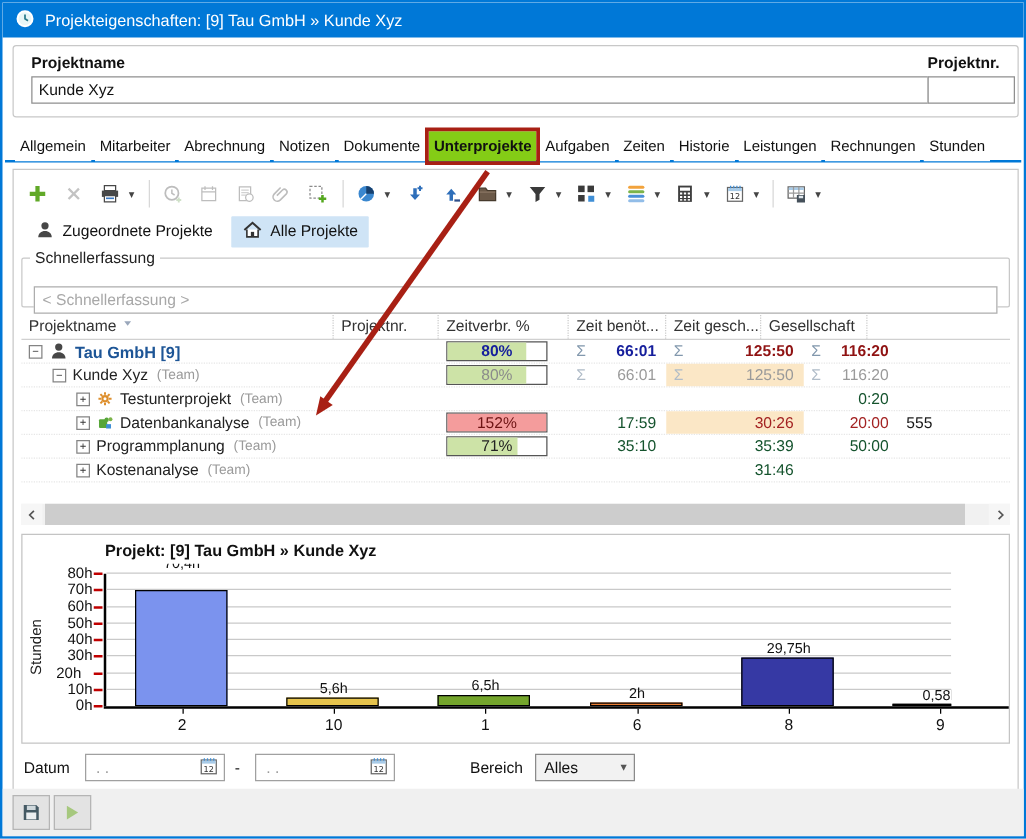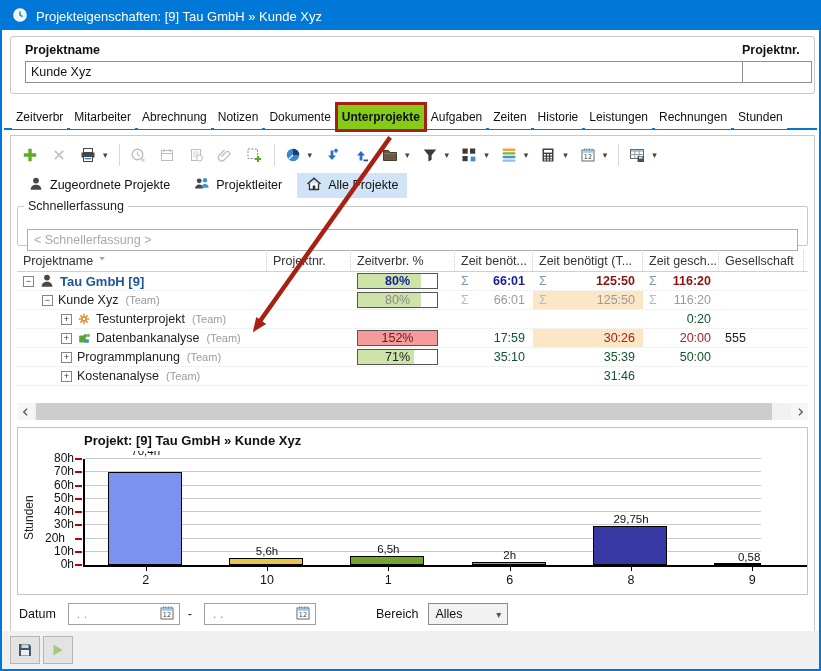--- a/index.html
+++ b/index.html
@@ -112,21 +112,21 @@
   </div>
 
   <div class="topbox">
     <label class="flabel" style="left:14px;top:6px;">Projektname</label>
     <input class="tinput" style="left: 14px; top: 24px; width: 718px;" value="Kunde Xyz">
     <label class="flabel" style="left:731px;top:6px;">Projektnr.</label>
     <input class="tinput" style="left: 731px; top: 24px; width: 70px;" value="">
   </div>
 
   <div class="tabs" id="tabs">
-      <div class="tab">Zeitverbr</div>
+      <div class="tab">Allgemein</div>
       <div class="tab">Mitarbeiter</div>
       <div class="tab">Abrechnung</div>
       <div class="tab">Notizen</div>
       <div class="tab">Dokumente</div>
       <div class="tab selected">Unterprojekte</div>
       <div class="tab">Aufgaben</div>
       <div class="tab">Zeiten</div>
       <div class="tab">Historie</div>
       <div class="tab">Leistungen</div>
       <div class="tab">Rechnungen</div>
@@ -280,29 +280,20 @@
         <span class="dd">▾</span>
       </div>
     <div class="viewrow" id="viewrow">
         <div class="vbtn">
           <span><svg width="16" height="16" viewBox="0 0 16 16">
               <circle cx="8" cy="4.6" r="2.9" fill="#474747"></circle>
               <path d="M2.6 13.8c0-3.1 2.4-5 5.4-5s5.4 1.9 5.4 5z" fill="#474747"></path>
             </svg></span>
           <span>Zugeordnete Projekte</span>
         </div>
-        <div class="vbtn">
-          <span><svg width="16" height="16" viewBox="0 0 16 16">
-              <circle cx="5.2" cy="4.8" r="2.4" fill="#474747"></circle>
-              <path d="M1 12.6c0-2.6 1.9-4.2 4.2-4.2s4.2 1.6 4.2 4.2z" fill="#474747"></path>
-              <circle cx="11" cy="4.2" r="2.2" fill="#3f8fd6"></circle>
-              <path d="M7.4 11.8c0-2.4 1.6-3.8 3.6-3.8s3.6 1.4 3.6 3.8z" fill="#3f8fd6"></path>
-            </svg></span>
-          <span>Projektleiter</span>
-        </div>
         <div class="vbtn selected">
           <span><svg width="16" height="16" viewBox="0 0 16 16">
               <path d="M1.5 8 8 2.2 14.5 8" fill="none" stroke="#333" stroke-width="1.6"></path>
               <path d="M3.5 7.5v6h9v-6" fill="#fff" stroke="#333" stroke-width="1.3"></path>
               <rect x="6.7" y="9.5" width="2.6" height="4" fill="#333"></rect>
             </svg></span>
           <span>Alle Projekte</span>
         </div>
       </div>
 
@@ -320,23 +311,20 @@
               </svg></span>
           </div>
           <div class="gcell" style="width: 84px;">
             <span>Projektnr.</span>
           </div>
           <div class="gcell" style="width: 104px;">
             <span>Zeitverbr. %</span>
           </div>
           <div class="gcell" style="width: 78px;">
             <span>Zeit benöt...</span>
-          </div>
-          <div class="gcell" style="width: 110px;">
-            <span>Zeit benötigt (T...</span>
           </div>
           <div class="gcell" style="width: 76px;">
             <span>Zeit gesch...</span>
           </div>
           <div class="gcell" style="width: 85px;">
             <span>Gesellschaft</span>
           </div>
         </div>
         <div class="grow">
           <div class="namecell" style="width: 250px; padding-left: 6px;">

